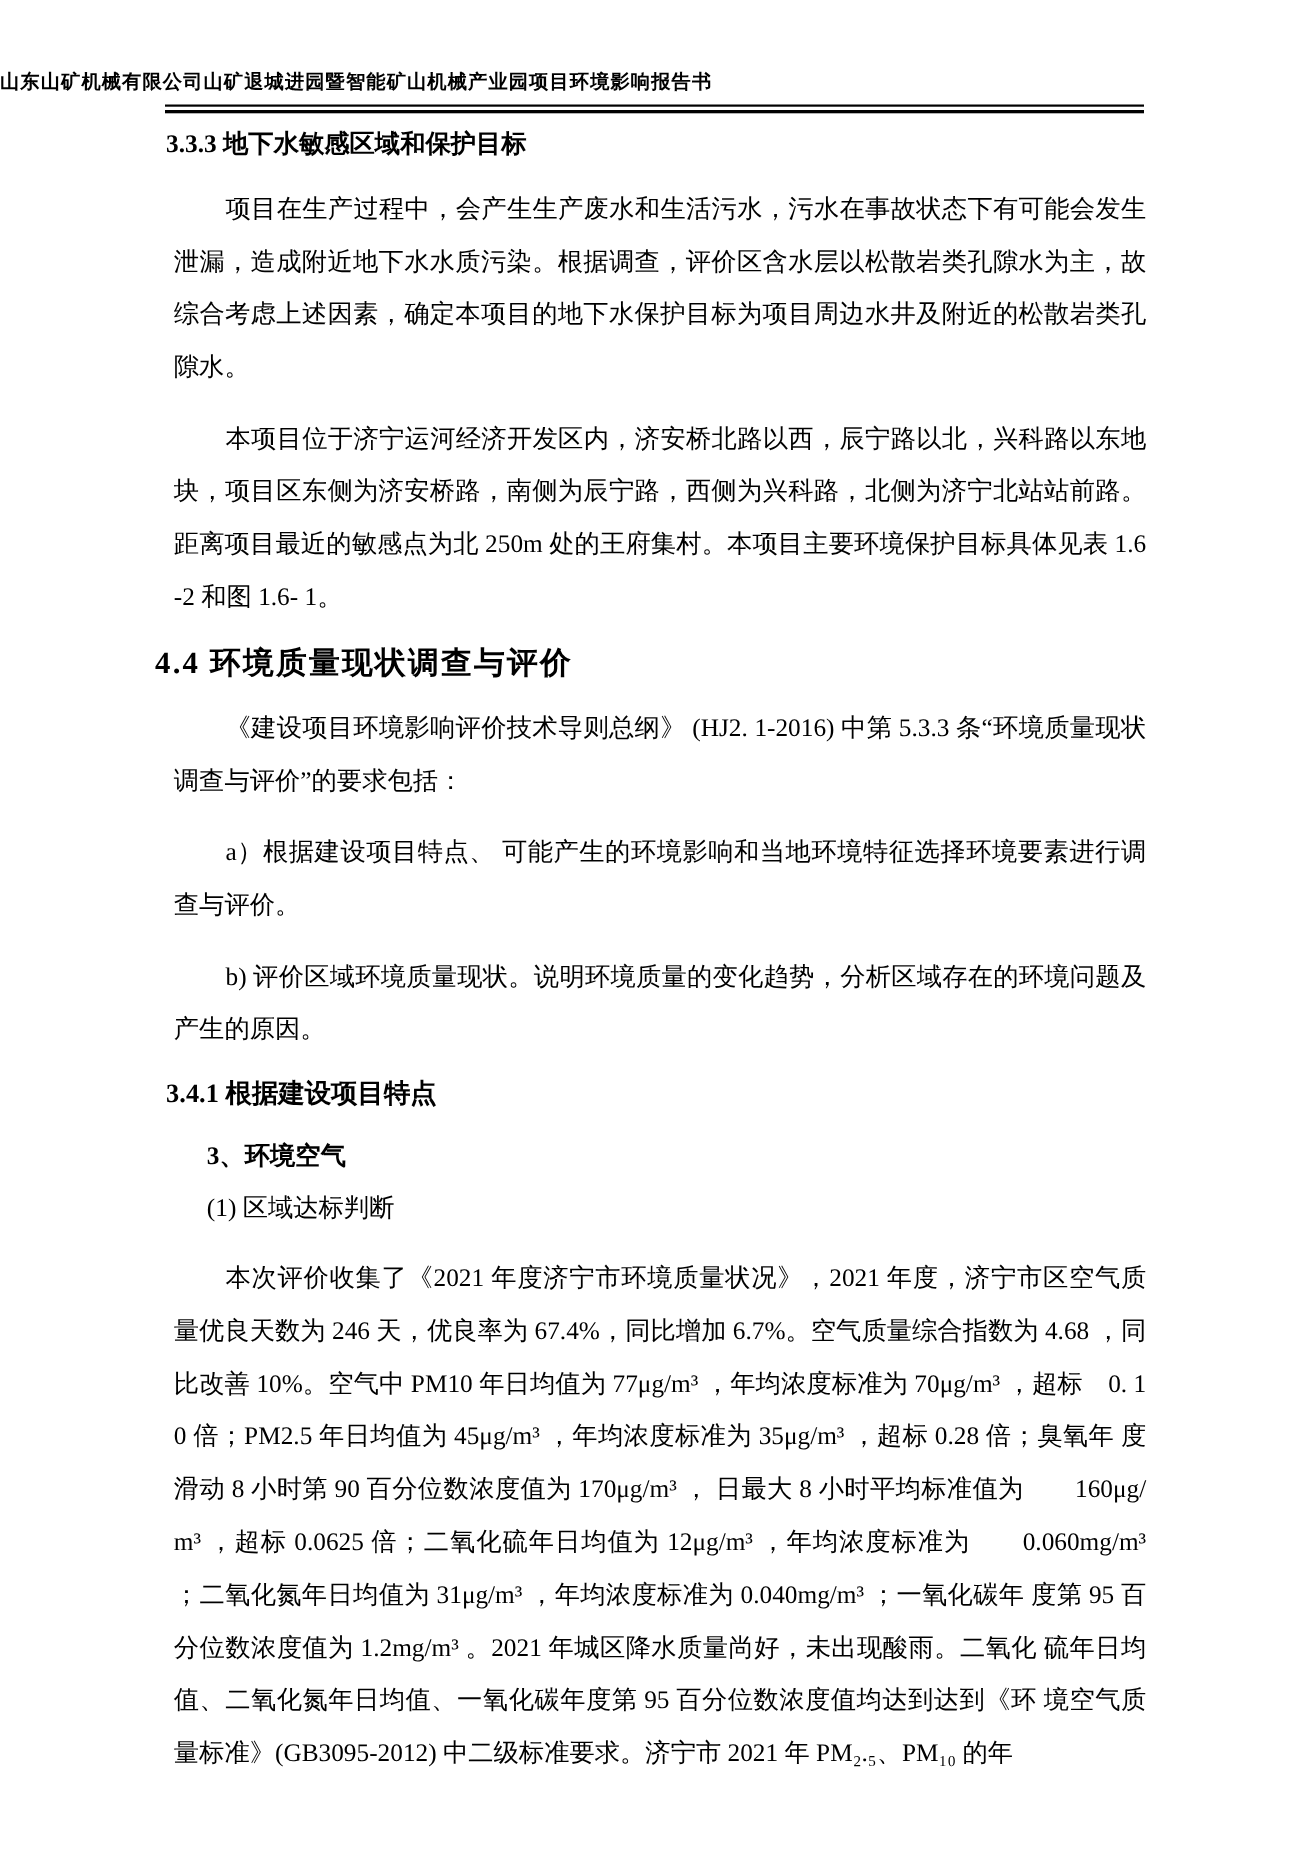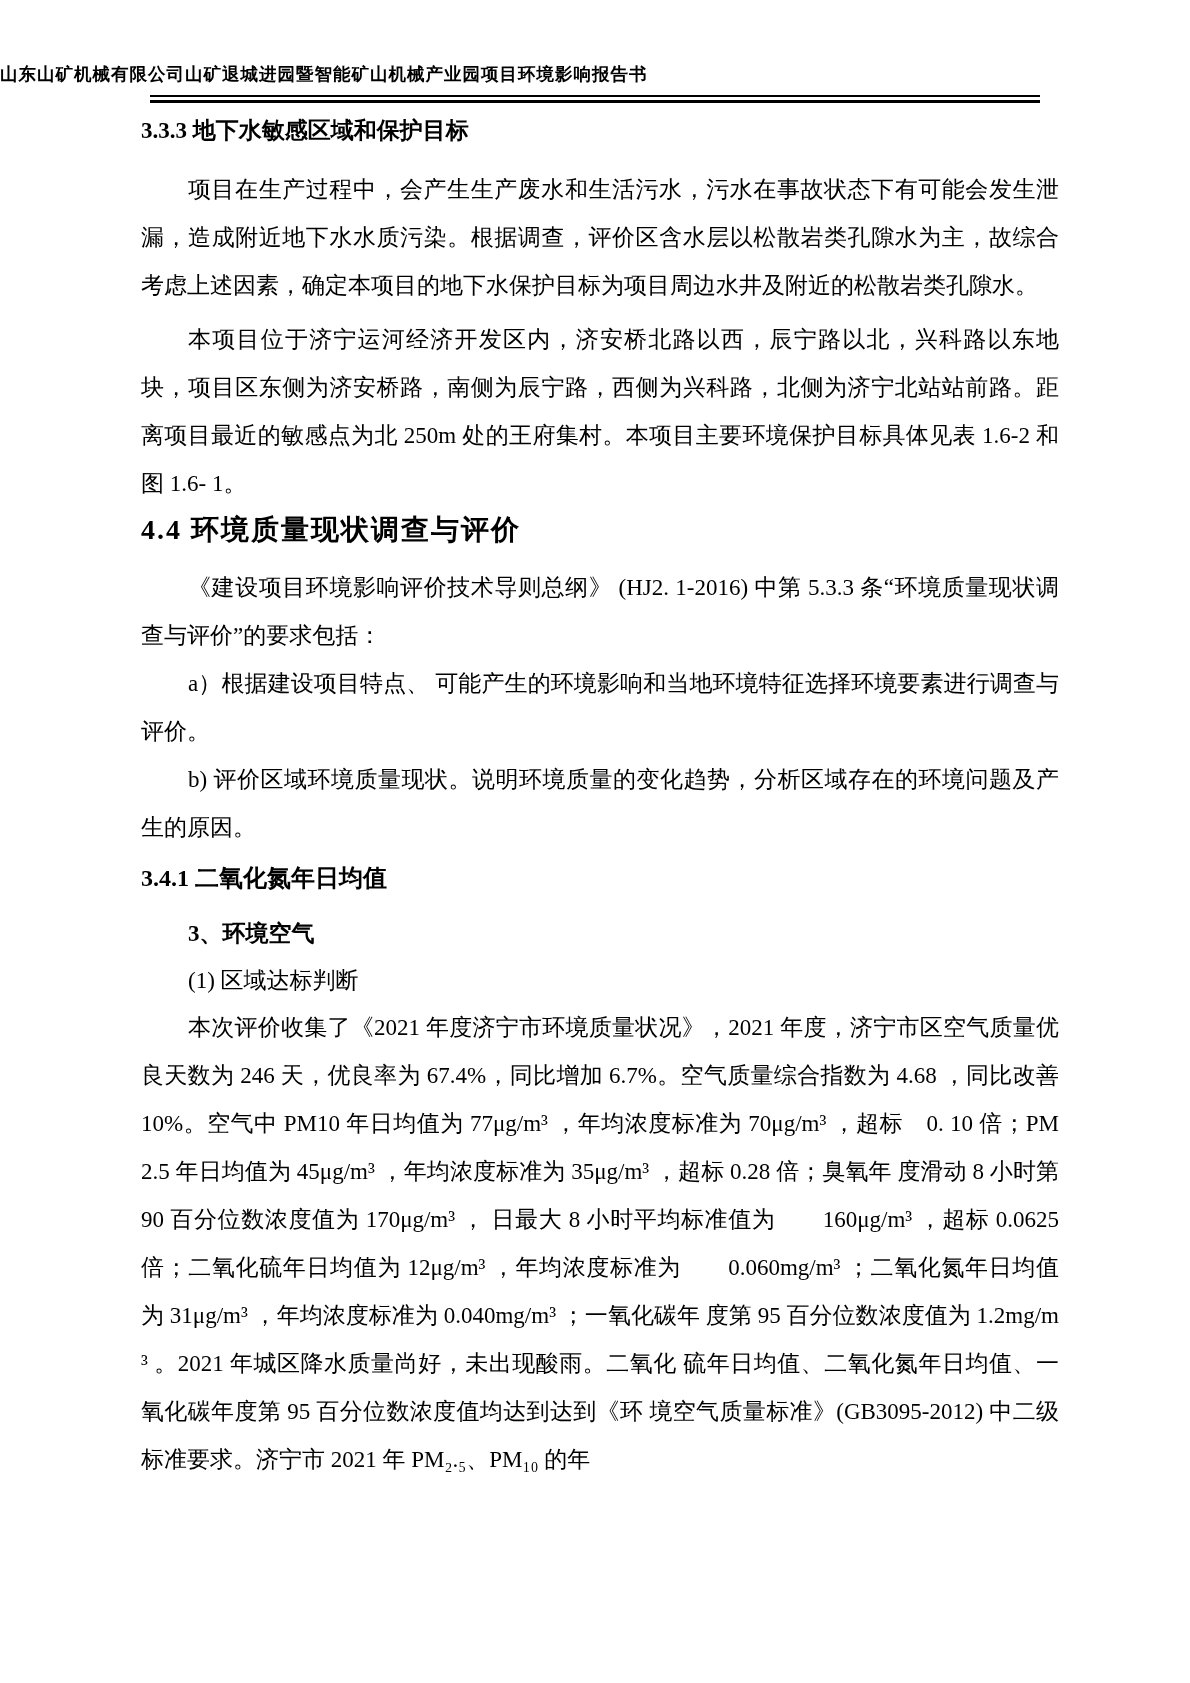--- a/index.html
+++ b/index.html
@@ -38,38 +38,38 @@
   .content {
     position: absolute;
     left: 141px;
     top: 108px;
     width: 918px;
   }
   .h-l3 {
     font-size: 23px;
     font-weight: bold;
     line-height: 34px;
-    margin: 0;
+    margin: 10px;
   }
   .h333 { margin-top: 6px; }
   .h334 { margin-top: 16px; }
   .h341 { margin-top: 8px; font-size: 24px; line-height: 36px; }
   .h-l2 {
     font-size: 28px;
     font-weight: bold;
     line-height: 40px;
     margin: 2px 0 0 0;
     letter-spacing: 2px;
   }
   .para {
     font-size: 23px;
     line-height: 48px;
     text-align: justify;
     text-indent: 47px;
-    margin: 0;
+    margin: 17px;
     word-break: break-all;
   }
   .para-first { margin-top: 18px; }
   .para-334 { margin-top: 6px; }
   .para-34i { margin-top: 14px; }
   .subhead {
     font-size: 23px;
     line-height: 47px;
     text-indent: 47px;
     margin: 0;
@@ -104,21 +104,21 @@
     <p class="para para-334">本项目位于济宁运河经济开发区内，济安桥北路以西，辰宁路以北，兴科路以东地块，项目区东侧为济安桥路，南侧为辰宁路，西侧为兴科路，北侧为济宁北站站前路。距离项目最近的敏感点为北 250m 处的王府集村。本项目主要环境保护目标具体见表 1.6-2 和图 1.6- 1。</p>
 
     <h2 class="h-l2">4.4 环境质量现状调查与评价</h2>
 
     <p class="para para-34i">《建设项目环境影响评价技术导则总纲》 (HJ2. 1-2016) 中第 5.3.3 条“环境质量现状调查与评价”的要求包括：</p>
 
     <p class="para">a）根据建设项目特点、 可能产生的环境影响和当地环境特征选择环境要素进行调查与评价。</p>
 
     <p class="para">b) 评价区域环境质量现状。说明环境质量的变化趋势，分析区域存在的环境问题及产生的原因。</p>
 
-    <h3 class="h-l3 h341">3.4.1 二氧化氮年日均值</h3>
+    <h3 class="h-l3 h341">3.4.1 根据建设项目特点</h3>
 
     <p class="subhead subhead-bold">3、环境空气</p>
 
     <p class="subhead">(1) 区域达标判断</p>
 
     <p class="para">本次评价收集了《2021 年度济宁市环境质量状况》，2021 年度，济宁市区空气质量优良天数为 246 天，优良率为 67.4%，同比增加 6.7%。空气质量综合指数为 4.68 ，同比改善 10%。空气中 PM10 年日均值为 77μg/m³ ，年均浓度标准为 70μg/m³ ，超标　0. 10 倍；PM2.5 年日均值为 45μg/m³ ，年均浓度标准为 35μg/m³ ，超标 0.28 倍；臭氧年 度滑动 8 小时第 90 百分位数浓度值为 170μg/m³ ， 日最大 8 小时平均标准值为　　160μg/m³ ，超标 0.0625 倍；二氧化硫年日均值为 12μg/m³ ，年均浓度标准为　　0.060mg/m³ ；二氧化氮年日均值为 31μg/m³ ，年均浓度标准为 0.040mg/m³ ；一氧化碳年 度第 95 百分位数浓度值为 1.2mg/m³ 。2021 年城区降水质量尚好，未出现酸雨。二氧化 硫年日均值、二氧化氮年日均值、一氧化碳年度第 95 百分位数浓度值均达到达到《环 境空气质量标准》(GB3095-2012) 中二级标准要求。济宁市 2021 年 PM₂.₅、PM₁₀ 的年</p>
 
   </div>
 
 

